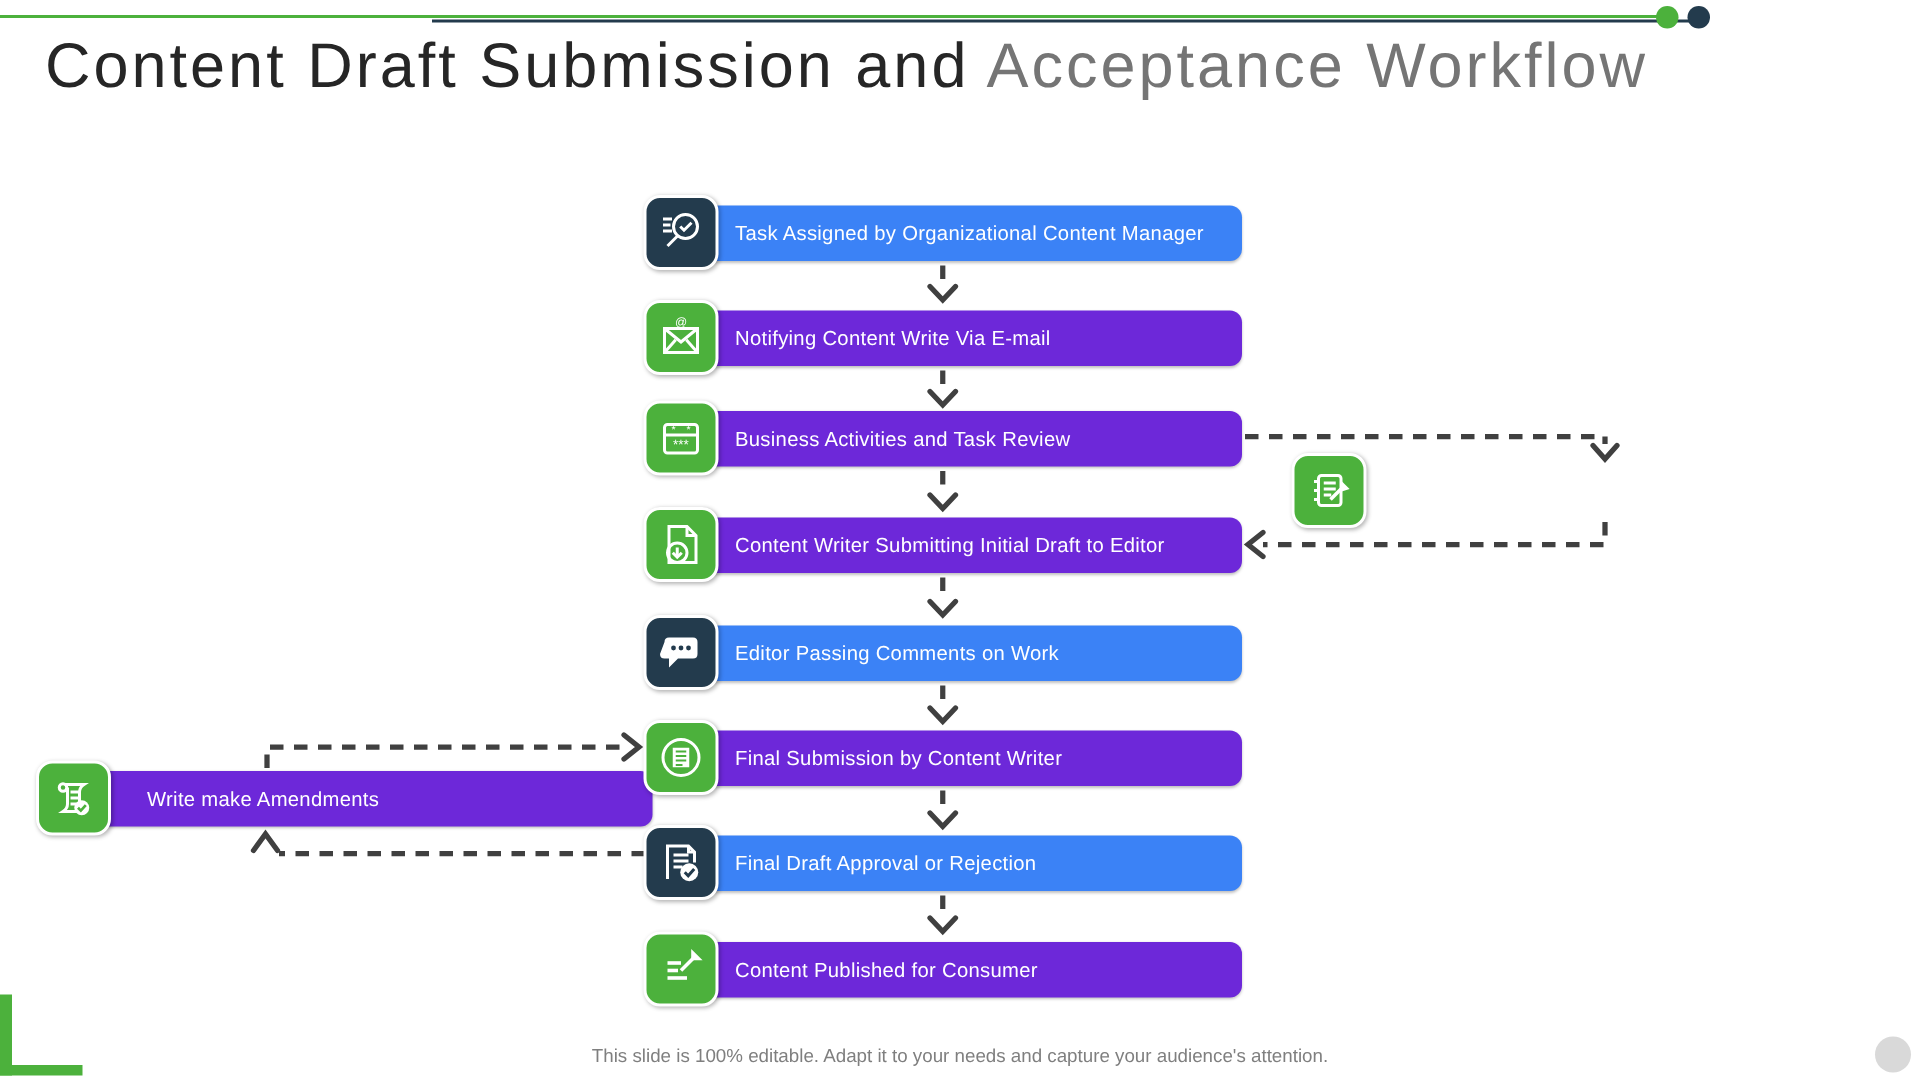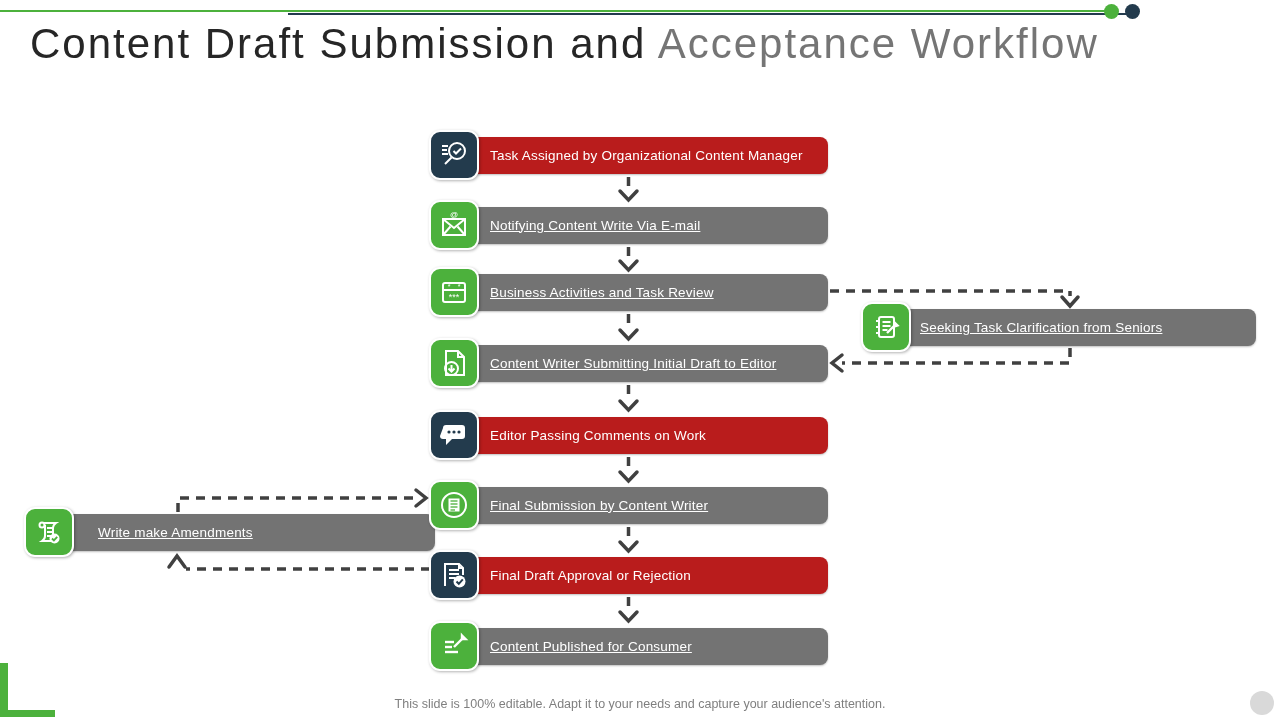--- a/index.html
+++ b/index.html
@@ -19,22 +19,22 @@
   .title .t1 { color:#262626; }
   .title .t2 { color:#757575; }
   .subtitle { position:absolute; left:30px; top:77px; font-size:11.5px; color:#3d3d3d; letter-spacing:0.2px; }
 
   
   .overlay { position:absolute; left:0; top:0; width:1280px; height:720px; z-index:1; }
 
   
   .bar { position:absolute; height:37px; border-radius:8px; z-index:2; display:flex; align-items:center;
          color:#ffffff; font-size:13.5px; letter-spacing:0.2px; box-shadow:0 1px 2px rgba(0,0,0,0.25); }
-  .bar.green { background:#737373;text-decoration:underline; }
-  .bar.navy  { background:#b91c1c; }
+  .bar.green { background:#6d28d9; }
+  .bar.navy  { background:#3b82f6; }
   .tile { position:absolute; width:50px; height:50px; border-radius:11px; border:2px solid #ffffff; z-index:3;
           display:flex; align-items:center; justify-content:center; box-shadow:1px 1px 3px rgba(0,0,0,0.3); }
   .tile.green { background:#4CB13C; color:#4CB13C; }
   .tile.navy  { background:#233B4D; color:#233B4D; }
   .tile svg { width:32px; height:32px; }
 
   .main-bar { left:450px; width:378px; padding-left:40px; }
   .main-tile { left:429px; }
 
   
@@ -210,23 +210,20 @@
           <line x1="7" y1="17" x2="14" y2="17"></line>
           <line x1="7" y1="22" x2="20" y2="22"></line>
         </g>
         <g stroke="#fff" stroke-width="2.4" fill="#fff">
           <line x1="16" y1="17" x2="24" y2="9"></line>
           <polygon points="24,5.5 27.5,9 24,9"></polygon>
         </g>
       </svg>
   </div>
 
-  <div class="bar green" style="left:884px; top:309px; width:372px; padding-left:36px;">
-    <span>Seeking Task Clarification from Seniors</span>
-  </div>
   <div class="tile green" style="left:861px; top:302px;">
     <svg viewBox="0 0 32 32">
         <g stroke="#fff" stroke-width="2" fill="none">
           <rect x="9" y="6" width="15" height="20" rx="2"></rect>
           <line x1="6" y1="10" x2="9" y2="10"></line>
           <line x1="6" y1="16" x2="9" y2="16"></line>
           <line x1="6" y1="22" x2="9" y2="22"></line>
           <line x1="12.5" y1="11" x2="20.5" y2="11"></line>
           <line x1="12.5" y1="15" x2="20.5" y2="15"></line>
           <line x1="12.5" y1="19" x2="17.5" y2="19"></line>

